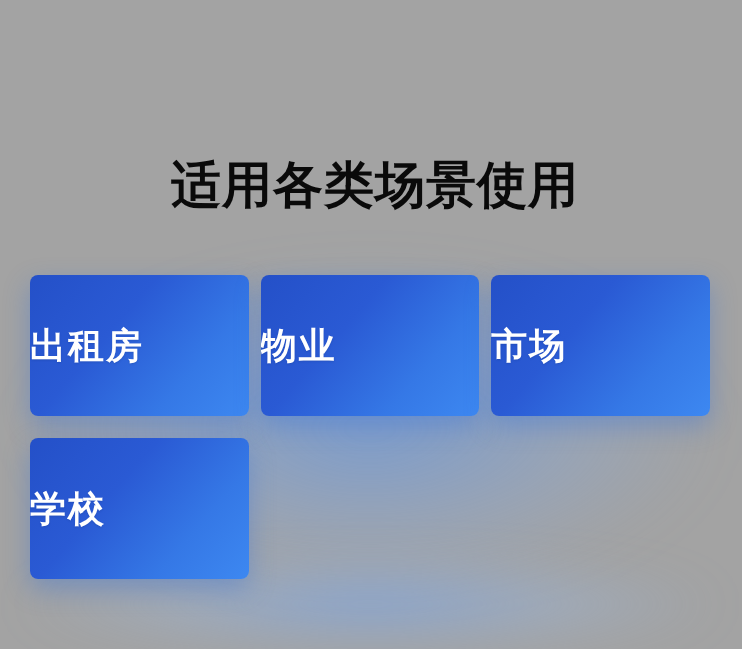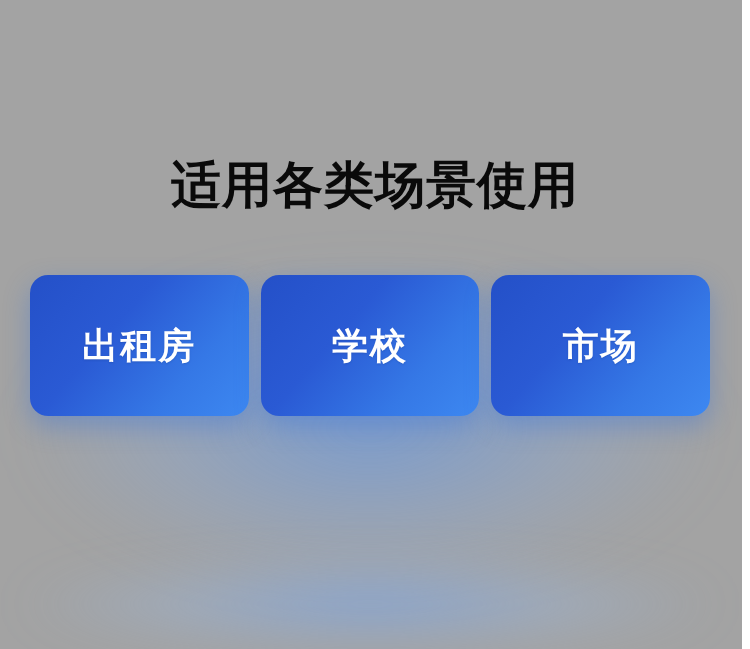--- a/index.html
+++ b/index.html
@@ -76,25 +76,25 @@
     z-index: 2;
     display: grid;
     grid-template-columns: repeat(3, 1fr);
     grid-template-rows: repeat(2, 141px);
     column-gap: 12px;
     row-gap: 22px;
   }
 
   .card {
     position: relative;
-    border-radius: 18px;
+    border-radius: 8px;
     background: linear-gradient(131deg, #2450c8 0%, #2a5ad4 38%, #3578e6 72%, #3d88f1 100%);
     display: flex;
     align-items: center;
-    justify-content: center;
+    justify-content: flex-start;
     box-shadow: 0 10px 26px rgba(48,110,220,0.38);
     overflow: hidden;
   }
 
   .card-label {
     font-size: 36px;
     line-height: 44px;
     font-weight: 700;
     color: #ffffff;
     letter-spacing: 2px;
@@ -114,24 +114,27 @@
 
   <h1 class="headline">适用各类场景使用</h1>
 
   <div class="card-grid">
 
     <div class="card">
       <span class="card-label">出租房</span>
     </div>
 
 
+    <div class="card">
+      <span class="card-label">物业</span>
+    </div>
 
 
     <div class="card">
-      <span class="card-label">学校</span>
+      <span class="card-label">市场</span>
     </div>
 
     <div class="card">
-      <span class="card-label">市场</span>
+      <span class="card-label">学校</span>
     </div>
 
   </div>
 </div>
 
 </body></html>

